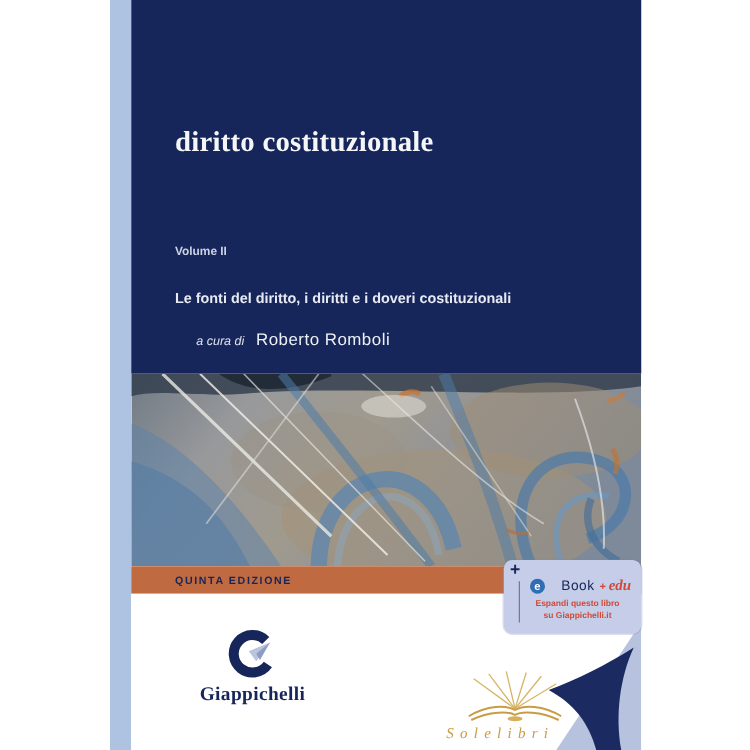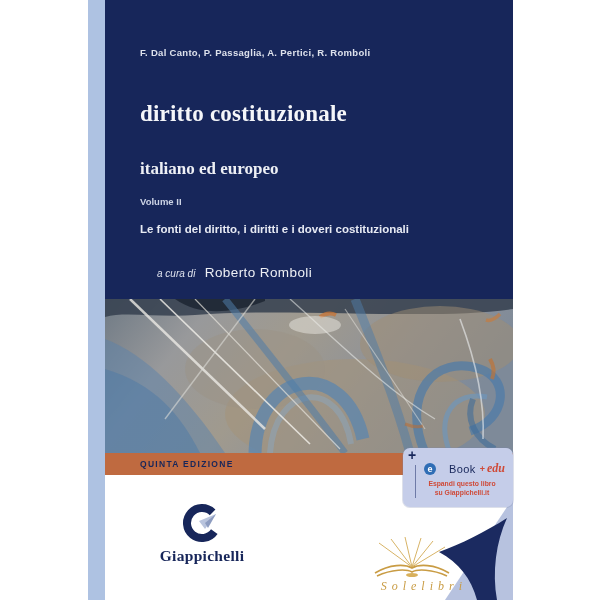--- a/index.html
+++ b/index.html
@@ -13,21 +13,21 @@
 
   
   .top-section{position:absolute;left:0;top:0;width:408px;height:299px;background:var(--navy,#17265a);}
   .authors{position:absolute;left:35px;top:47px;font-size:9.5px;letter-spacing:.3px;color:#dde1ec;font-weight:600;}
   .title{position:absolute;left:35px;top:101px;margin:0;font-family:"Liberation Serif",serif;
          font-size:23px;line-height:25px;font-weight:bold;color:#f5f6f9;letter-spacing:.2px;}
   .title span{display:block;}
   .subtitle{position:absolute;left:35px;top:159px;font-family:"Liberation Serif",serif;
             font-size:17px;font-weight:bold;color:#eef0f5;}
   .volume{position:absolute;left:35px;top:196px;font-size:9.5px;font-weight:600;color:#ccd3e5;}
-  .desc{position:absolute;left:35px;top:222px;font-size:11.5px;line-height:15.5px;font-weight:600;color:#e7eaf3;}
+  .desc{position:absolute;left:35px;top:232px;font-size:11.5px;line-height:15.5px;font-weight:600;color:#e7eaf3;}
   .desc span{display:block;}
   .curator-line{position:absolute;left:35px;top:263px;color:#eef0f5;}
   .curator-line em{font-size:10px;font-style:italic;font-weight:400;margin-right:5px;color:#dfe3ee;margin-left:17px;}
   .curator-line .curator{font-size:13.5px;font-weight:500;letter-spacing:.4px;}
 
   
   .painting{position:absolute;left:0;top:299px;width:408px;height:154px;overflow:hidden;}
   .painting svg{display:block;width:100%;height:100%;}
 
   
@@ -35,21 +35,21 @@
   .band span{display:block;padding-left:35px;line-height:22px;font-size:8.5px;font-weight:bold;
              letter-spacing:1.3px;color:var(--navy,#17265a);}
 
   
   .bottom-panel{position:absolute;left:0;top:475px;width:408px;height:125px;background:#fff;}
   .publisher{position:absolute;left:39px;top:26px;width:116px;text-align:center;}
   .publisher .gmark{display:block;margin:0 auto 2px 36px;}
   .pubname{font-family:"Liberation Serif",serif;font-size:15.5px;font-weight:bold;color:var(--navy,#17265a);letter-spacing:.3px;}
 
   .corner{position:absolute;right:0;bottom:0;}
-  .solelibri{position:absolute;left:252px;bottom:6px;width:110px;text-align:right;}
+  .solelibri{position:absolute;left:252px;bottom:6px;width:110px;text-align:left;}
   .solelibri svg{display:block;margin:0 auto;}
   .solelibri-text{font-family:"Liberation Serif",serif;font-style:italic;font-size:12px;
                   letter-spacing:5px;color:var(--gold,#c99c44);margin-top:-2px;}
 
   
   .badge{position:absolute;left:298px;top:448px;width:110px;height:59px;background:var(--badge_bg,#c5cde9);
          border-radius:7px;box-shadow:0 0 0 1px rgba(120,130,170,.25);}
   .badge .plus{position:absolute;left:5px;top:-1px;font-size:14px;font-weight:bold;color:var(--navy,#17265a);}
   .badge .vline{position:absolute;left:12px;top:17px;width:1px;height:33px;background:#33437c;opacity:.6;}
   .badge .logo-row{position:absolute;left:21px;top:13px;display:flex;align-items:center;}
@@ -64,25 +64,23 @@
   .badge .blines span{display:block;}
 </style>
 </head>
 <body>
 
 <div class="cover">
   <div class="spine"></div>
   <div class="cover-main">
 
     <div class="top-section">
-      <div class="authors">F. Dal Canto, P. Passaglia, A. Pertici, R. Romboli</div>
       <h1 class="title">
         <span>diritto costituzionale</span>
       </h1>
-      <div class="subtitle">italiano ed europeo</div>
       <div class="volume">Volume II</div>
       <div class="desc">
         <span>Le fonti del diritto, i diritti e i doveri costituzionali</span>
       </div>
       <div class="curator-line">
         <em>a cura di</em>
         <span class="curator">Roberto Romboli</span>
       </div>
     </div>
 

